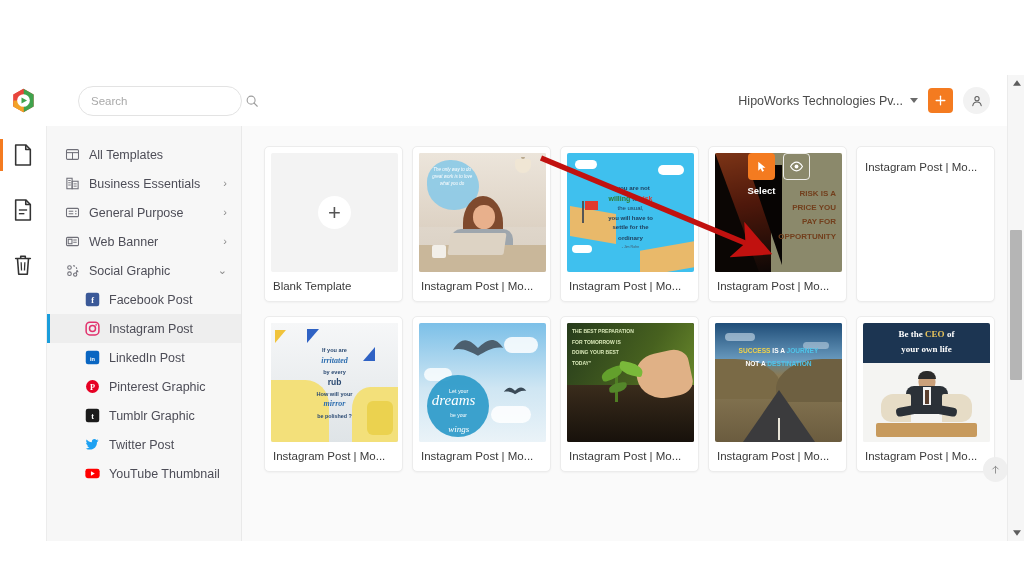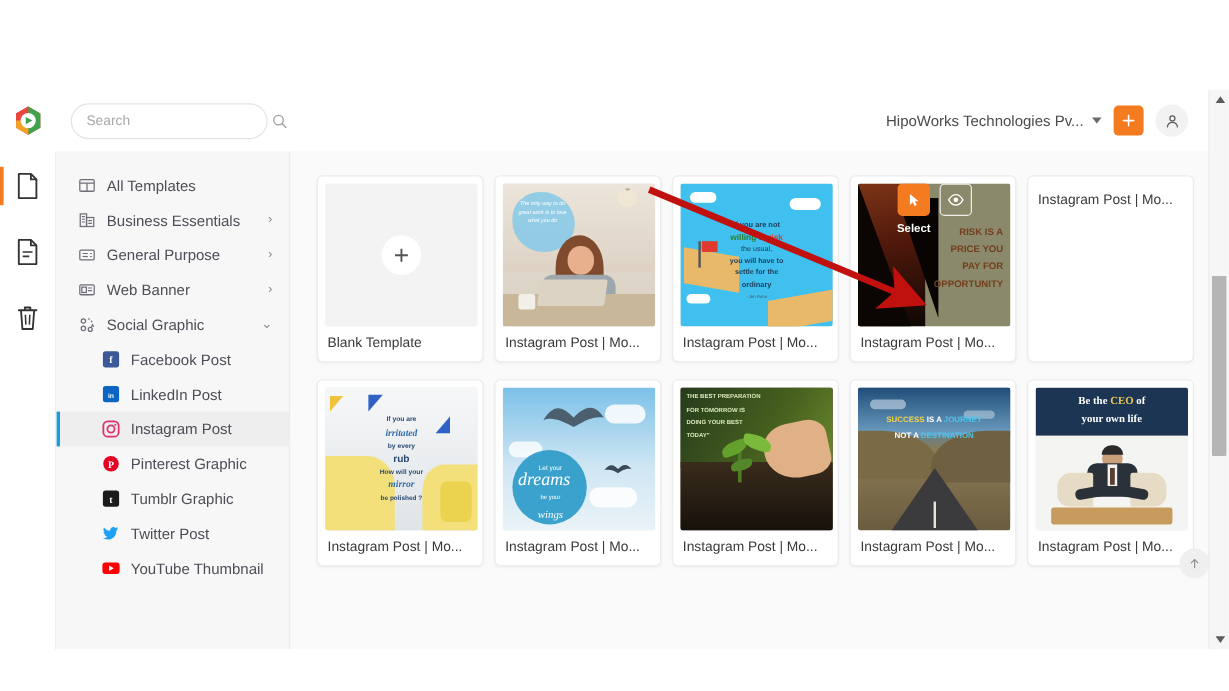--- a/index.html
+++ b/index.html
@@ -20,20 +20,21 @@
 
   
   .topbar {
     height: 51px;
     background: #ffffff;
     display: flex;
     align-items: center;
     flex: 0 0 51px;
     position: relative;
     z-index: 5;
+    gap: 19px;
   }
   .logo-wrap {
     width: 47px; height: 51px;
     display: flex; align-items: center; justify-content: center;
   }
   .logo {
     width: 27px; height: 27px; position: relative;
   }
   .searchbox {
     width: 164px; height: 30px;
@@ -407,38 +408,38 @@
           </div>
           <div class="nav-item sub">
             <span class="nav-ico">
               <svg width="15" height="15" viewBox="0 0 20 20">
                 <rect x="1" y="1" width="18" height="18" rx="3" fill="#3b5998"></rect>
                 <text x="10" y="14.4" font-size="11" font-family="Liberation Serif, serif" font-weight="bold" fill="#fff" text-anchor="middle">f</text>
               </svg>
             </span>
             <span>Facebook Post</span>
           </div>
-          <div class="nav-item sub">
-            <span class="nav-ico">
-              <svg width="15" height="15" viewBox="0 0 20 20">
-                <rect x="1" y="1" width="18" height="18" rx="3" fill="#0a66c2"></rect>
-                <text x="10" y="14.4" font-size="7.5" font-family="Liberation Sans, sans-serif" font-weight="bold" fill="#fff" text-anchor="middle">in</text>
-              </svg>
-            </span>
-            <span>LinkedIn Post</span>
-          </div>
           <div class="nav-item sub active">
             <span class="nav-ico">
               <svg width="15" height="15" viewBox="0 0 20 20">
                 <rect x="1.5" y="1.5" width="17" height="17" rx="5" fill="none" stroke="#e1306c" stroke-width="2"></rect>
                 <circle cx="10" cy="10" r="4" fill="none" stroke="#e1306c" stroke-width="2"></circle>
                 <circle cx="14.8" cy="5.2" r="1.1" fill="#e1306c"></circle>
               </svg>
             </span>
             <span>Instagram Post</span>
+          </div>
+          <div class="nav-item sub">
+            <span class="nav-ico">
+              <svg width="15" height="15" viewBox="0 0 20 20">
+                <rect x="1" y="1" width="18" height="18" rx="3" fill="#0a66c2"></rect>
+                <text x="10" y="14.4" font-size="7.5" font-family="Liberation Sans, sans-serif" font-weight="bold" fill="#fff" text-anchor="middle">in</text>
+              </svg>
+            </span>
+            <span>LinkedIn Post</span>
           </div>
           <div class="nav-item sub">
             <span class="nav-ico">
               <svg width="15" height="15" viewBox="0 0 20 20">
                 <circle cx="10" cy="10" r="8.6" fill="#e60023"></circle>
                 <text x="10" y="14.2" font-size="11" font-family="Liberation Serif, serif" font-weight="bold" fill="#fff" text-anchor="middle">P</text>
               </svg>
             </span>
             <span>Pinterest Graphic</span>
           </div>

